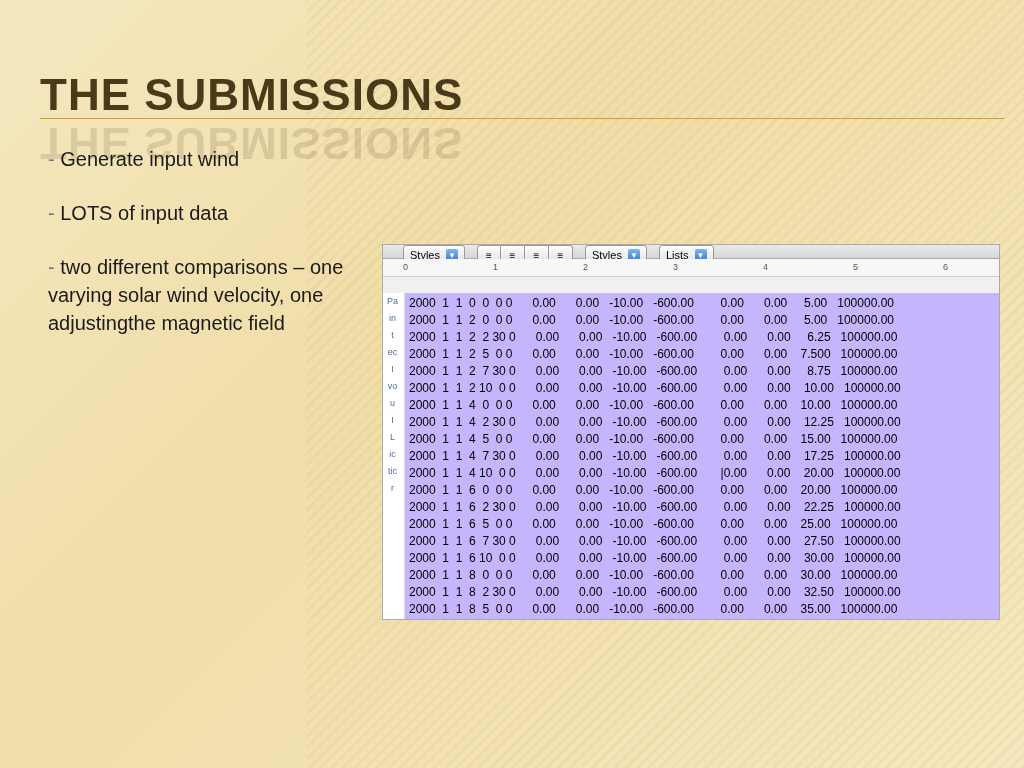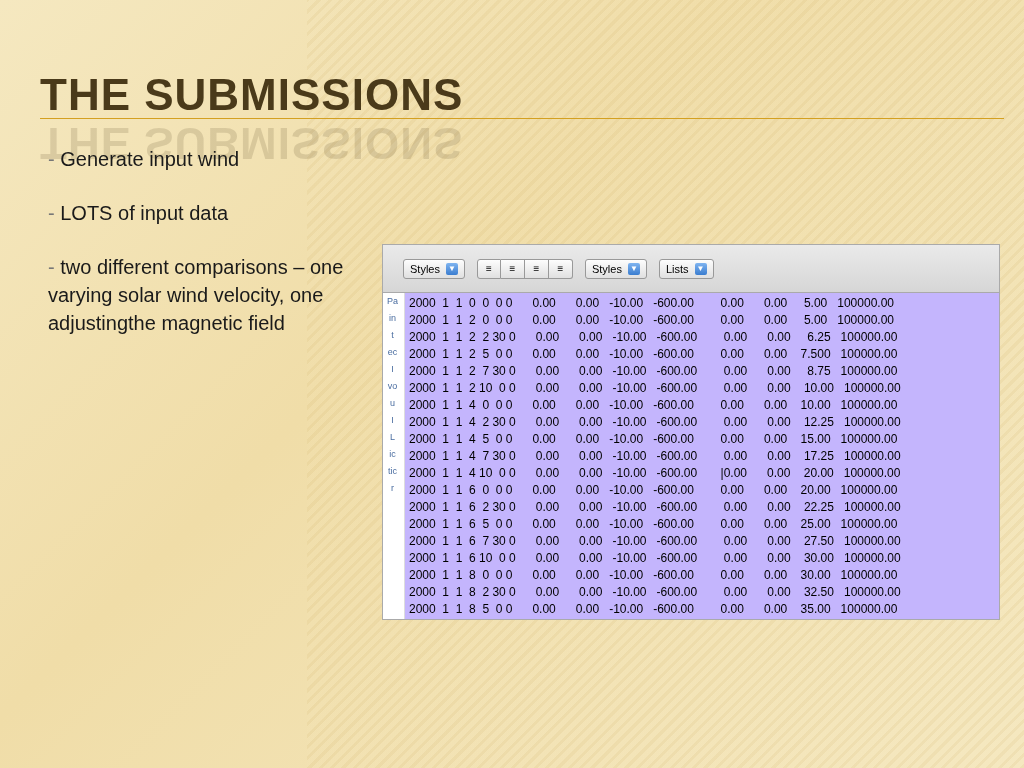--- a/index.html
+++ b/index.html
@@ -73,25 +73,25 @@
     top: 244px;
     left: 382px;
     width: 618px;
     height: 376px;
     border: 1px solid #aaa;
     background: #f0f0f0;
     z-index: 2;
     overflow: hidden;
   }
   .toolbar {
-    height: 48px;
+    height: 14px;
     background: linear-gradient(#eaeaea, #d6d6d6);
     border-bottom: 1px solid #aaa;
     display: flex;
-    align-items: center;
+    align-items: flex-start;
     gap: 12px;
     padding: 0 4px;
   }
   .tb-btn {
     display: flex;
     align-items: center;
     height: 20px;
     background: linear-gradient(#fdfdfd, #e0e0e0);
     border: 1px solid #999;
     border-radius: 3px;

